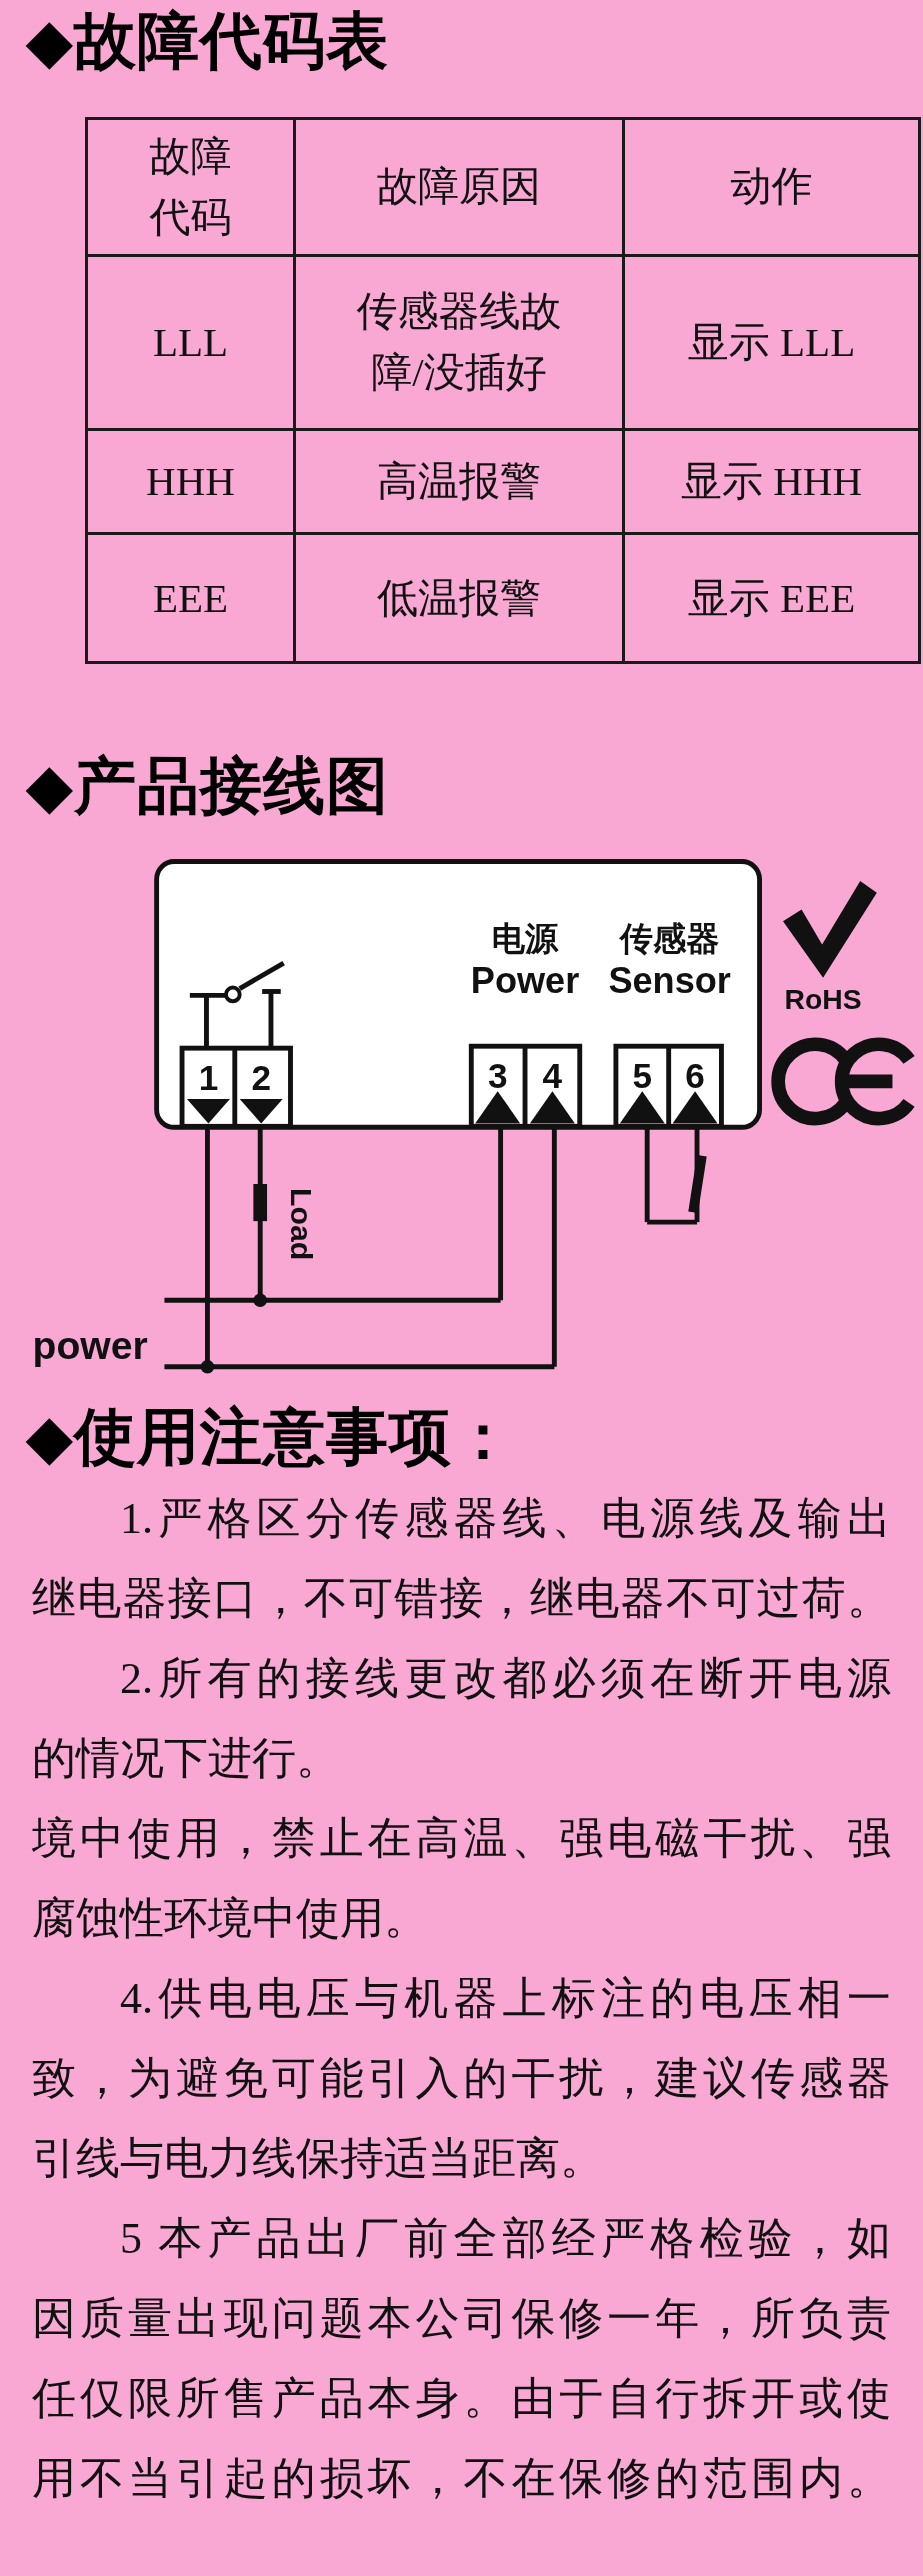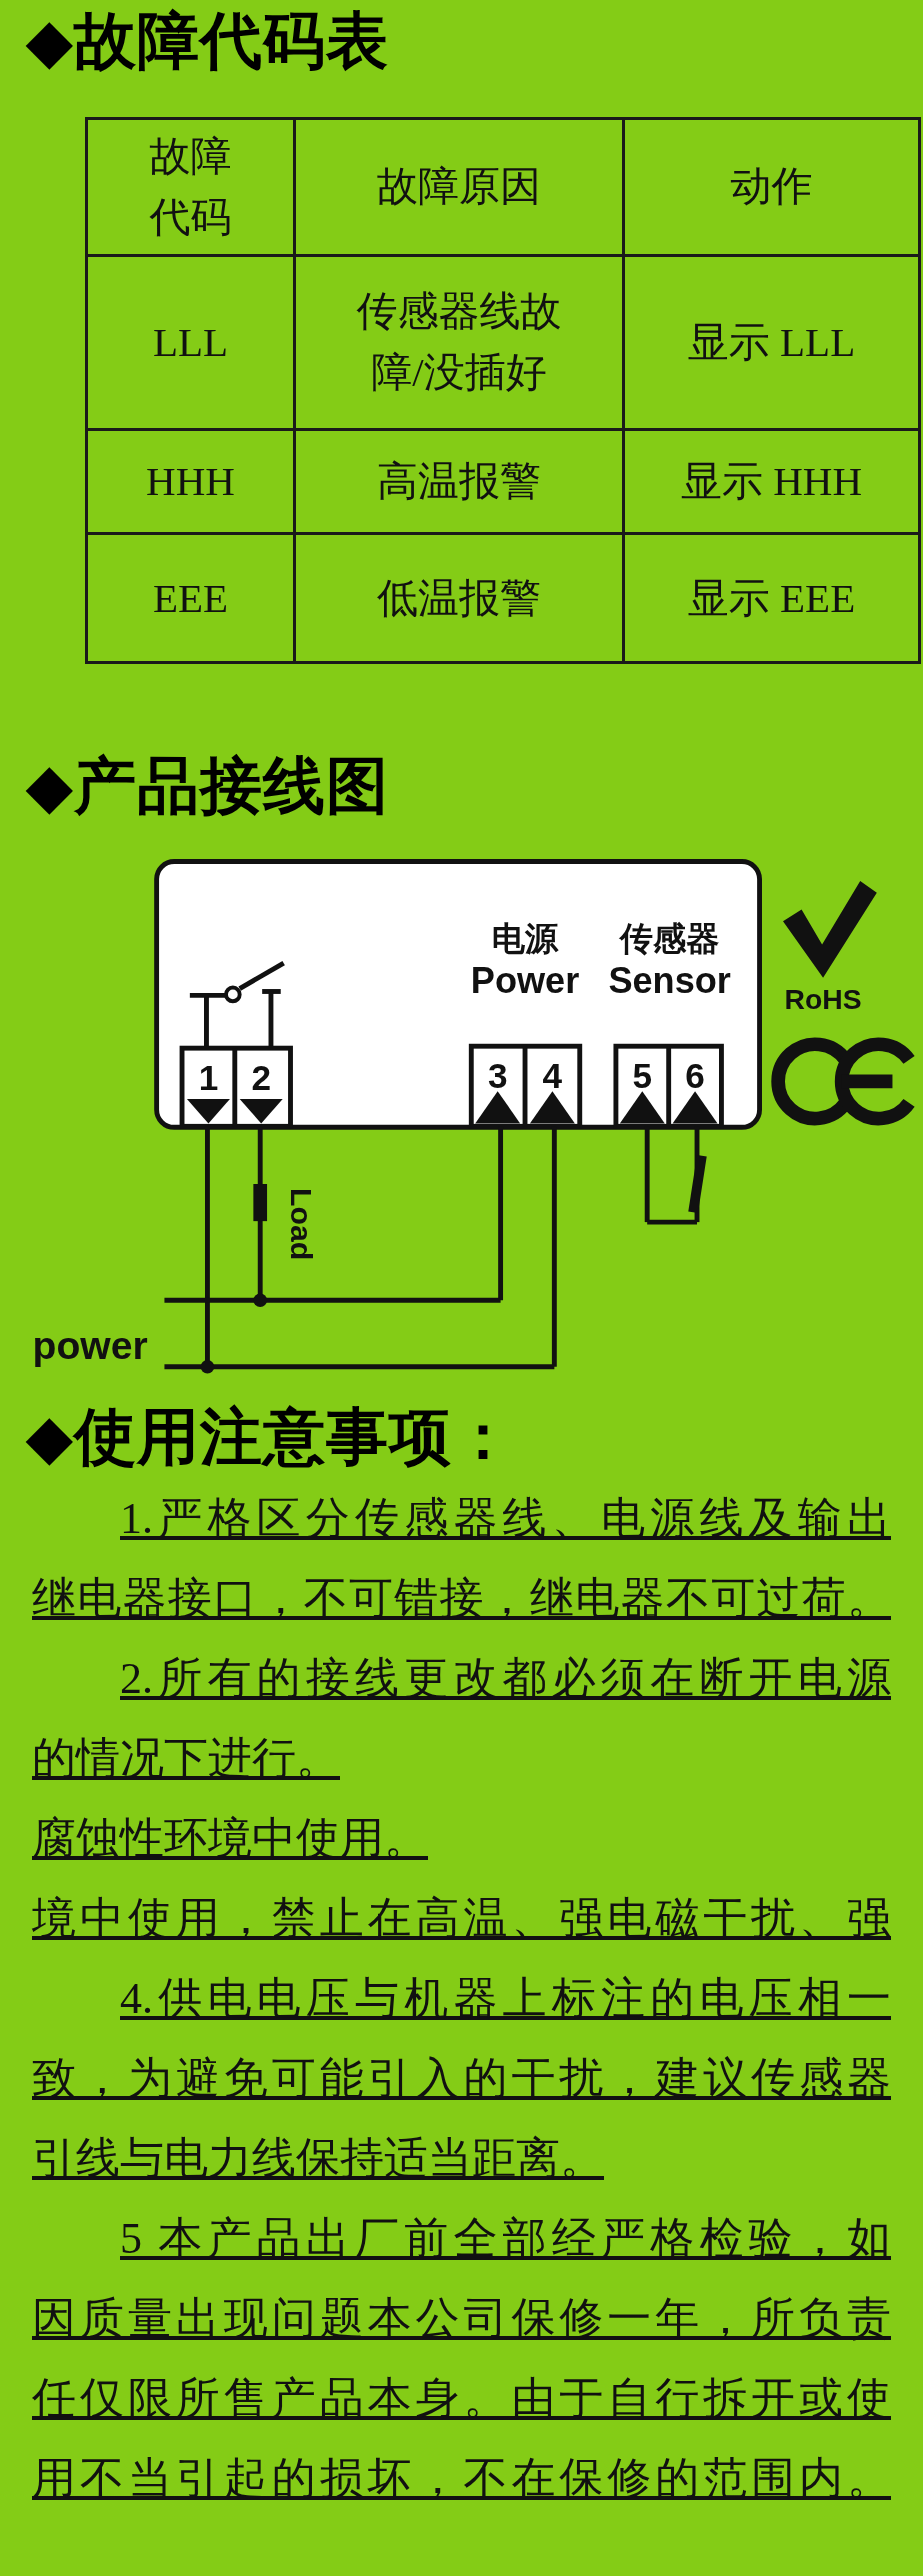--- a/index.html
+++ b/index.html
@@ -1,17 +1,17 @@
 <!DOCTYPE html>
 <html><head>
 <meta charset="utf-8">
 <style>
   html,body{margin:0;padding:0;background:#fff;}
   .page{
-    position:relative;width:924px;height:2576px;background:#84cc16;overflow:hidden;
+    position:relative;width:924px;height:2576px;background:#f9a8d4;overflow:hidden;
     font-family:"Liberation Serif","DejaVu Serif",serif;color:#111;
   }
   .sec-title{
     position:absolute;left:25.4px;white-space:nowrap;
     font-family:"Liberation Sans","DejaVu Sans",sans-serif;
     font-weight:900;font-size:62px;line-height:82px;color:#000;letter-spacing:1px;
   }
   .t1{top:0;}
   .t2{top:745px;}
   .t3{top:1396px;}
@@ -41,21 +41,21 @@
   .lbl-en{font-family:"Liberation Sans","DejaVu Sans",sans-serif;font-weight:700;font-size:37px;fill:#111;}
   .lbl-num{font-family:"Liberation Sans","DejaVu Sans",sans-serif;font-weight:700;font-size:36px;fill:#111;}
   .lbl-small{font-family:"Liberation Sans","DejaVu Sans",sans-serif;font-weight:700;font-size:29px;fill:#111;}
   .lbl-load{font-family:"Liberation Sans","DejaVu Sans",sans-serif;font-weight:700;font-size:31px;fill:#111;}
   .lbl-power{font-family:"Liberation Sans","DejaVu Sans",sans-serif;font-weight:700;font-size:40px;fill:#111;}
 
   
   .notes{position:absolute;left:32px;top:1479px;width:859px;}
   .note-line{
     height:80px;line-height:80px;font-size:44px;color:#111;
-    white-space:nowrap;overflow:visible;text-decoration:underline;
+    white-space:nowrap;overflow:visible;
   }
   .note-line.fill{
     white-space:normal;text-align:justify;text-align-last:justify;
     text-justify:inter-character;
   }
   .note-line.indent{padding-left:88px;}
   .note-line.fill.indent{padding-left:88px;}
 </style>
 </head>
 <body>
@@ -179,22 +179,22 @@
     </g>
   </svg>
 
   <div class="sec-title t3">◆使用注意事项：</div>
 
   <div class="notes">
     <div class="note-line fill indent">1.严格区分传感器线、电源线及输出</div>
     <div class="note-line fill">继电器接口，不可错接，继电器不可过荷。</div>
     <div class="note-line fill indent">2.所有的接线更改都必须在断开电源</div>
     <div class="note-line">的情况下进行。</div>
+    <div class="note-line fill">境中使用，禁止在高温、强电磁干扰、强</div>
     <div class="note-line">腐蚀性环境中使用。</div>
-    <div class="note-line fill">境中使用，禁止在高温、强电磁干扰、强</div>
     <div class="note-line fill indent">4.供电电压与机器上标注的电压相一</div>
     <div class="note-line fill">致，为避免可能引入的干扰，建议传感器</div>
     <div class="note-line">引线与电力线保持适当距离。</div>
     <div class="note-line fill indent">5 本产品出厂前全部经严格检验，如</div>
     <div class="note-line fill">因质量出现问题本公司保修一年，所负责</div>
     <div class="note-line fill">任仅限所售产品本身。由于自行拆开或使</div>
     <div class="note-line fill">用不当引起的损坏，不在保修的范围内。</div>
   </div>
 
 </div>

